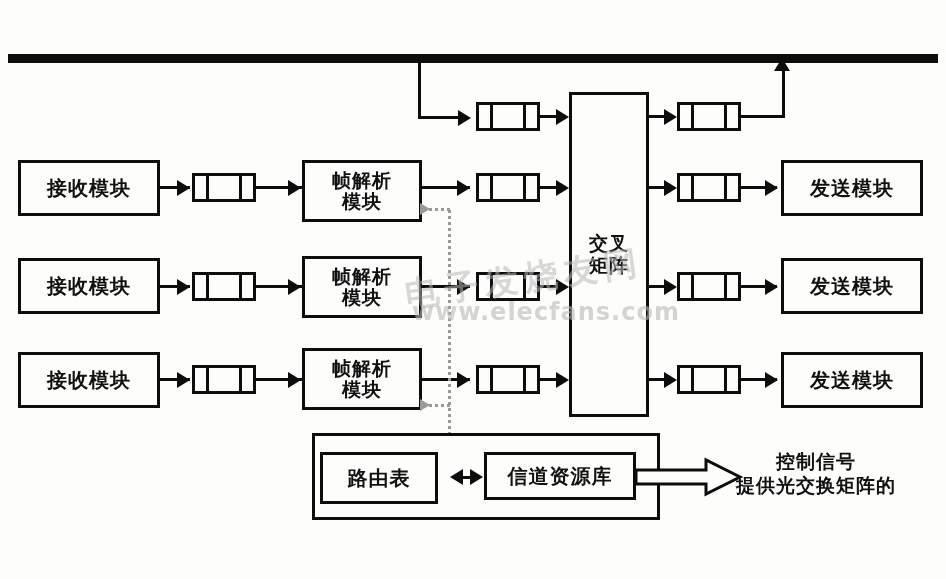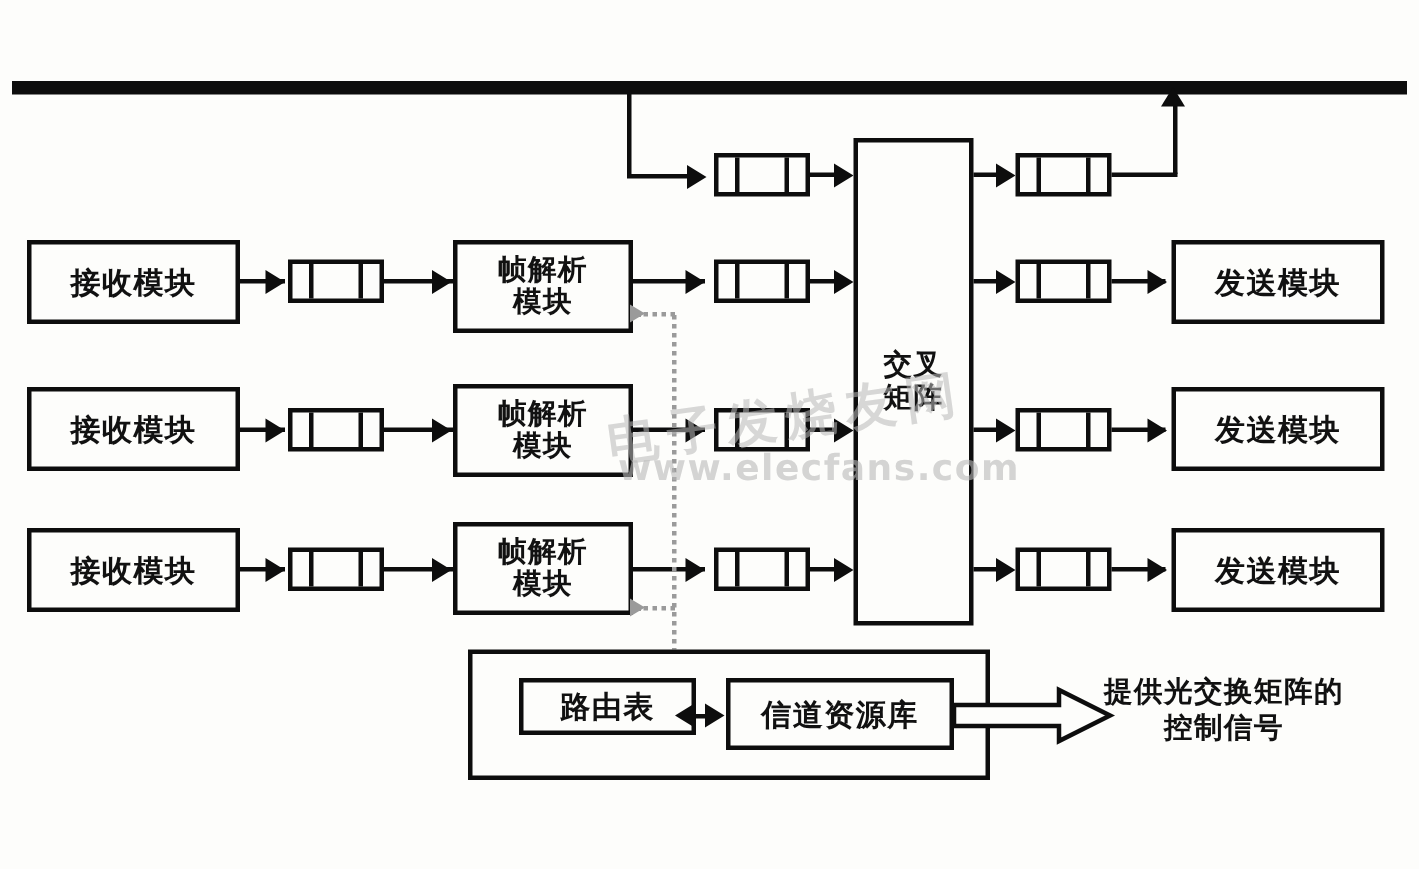--- a/index.html
+++ b/index.html
@@ -239,38 +239,38 @@
   </div>
 
   <div class="dotv" style="left:448px;top:210px;height:225px;"></div>
   <div class="doth" style="left:424px;top:208px;width:26px;"></div>
   <div class="dot-ah" style="left:420px;top:203px;transform:rotate(180deg);"></div>
   <div class="doth" style="left:424px;top:404px;width:26px;"></div>
   <div class="dot-ah" style="left:420px;top:399px;transform:rotate(180deg);"></div>
 
   <div class="abs" style="left:312px;top:433px;width:348px;height:87px;border:3px solid #0d0d0d;background:#fdfdfb;"></div>
 
-  <div class="box" style="left:346px;top:452px;width:118px;height:38px;font-size:20px;">
+  <div class="box" style="left:320px;top:452px;width:118px;height:52px;font-size:20px;">
     <span>路由表</span>
   </div>
 
   <div class="dbl" style="left:456px;top:476px;width:22px;"></div>
   <div class="ah left" style="left:450px;top:469px;"></div>
   <div class="ah right" style="left:470px;top:469px;"></div>
 
   <div class="box" style="left:484px;top:452px;width:152px;height:48px;font-size:20px;">
     <span>信道资源库</span>
   </div>
 
   <svg class="blockarrow" style="left:636px;top:456px;width:108px;height:42px;" viewBox="0 0 108 42">
     <path d="M0,14 L70,14 L70,4 L104,21 L70,38 L70,28 L0,28 Z" fill="#fdfdfb" stroke="#0d0d0d" stroke-width="3" stroke-linejoin="miter"></path>
   </svg>
 
   <div class="label" id="ctrl-label" style="left:700px;top:450px;width:232px;">
+    <div>控制信号</div>
     <div>提供光交换矩阵的</div>
-    <div>控制信号</div>
   </div>
 
 
   <div class="wm" id="wm-cn" style="left:404px;top:256px;transform:rotate(-8deg);">电子发烧友网</div>
   <div class="wm" id="wm-url" style="left:412px;top:298px;">www.elecfans.com</div>
 
 </div>
 
 </body></html>

